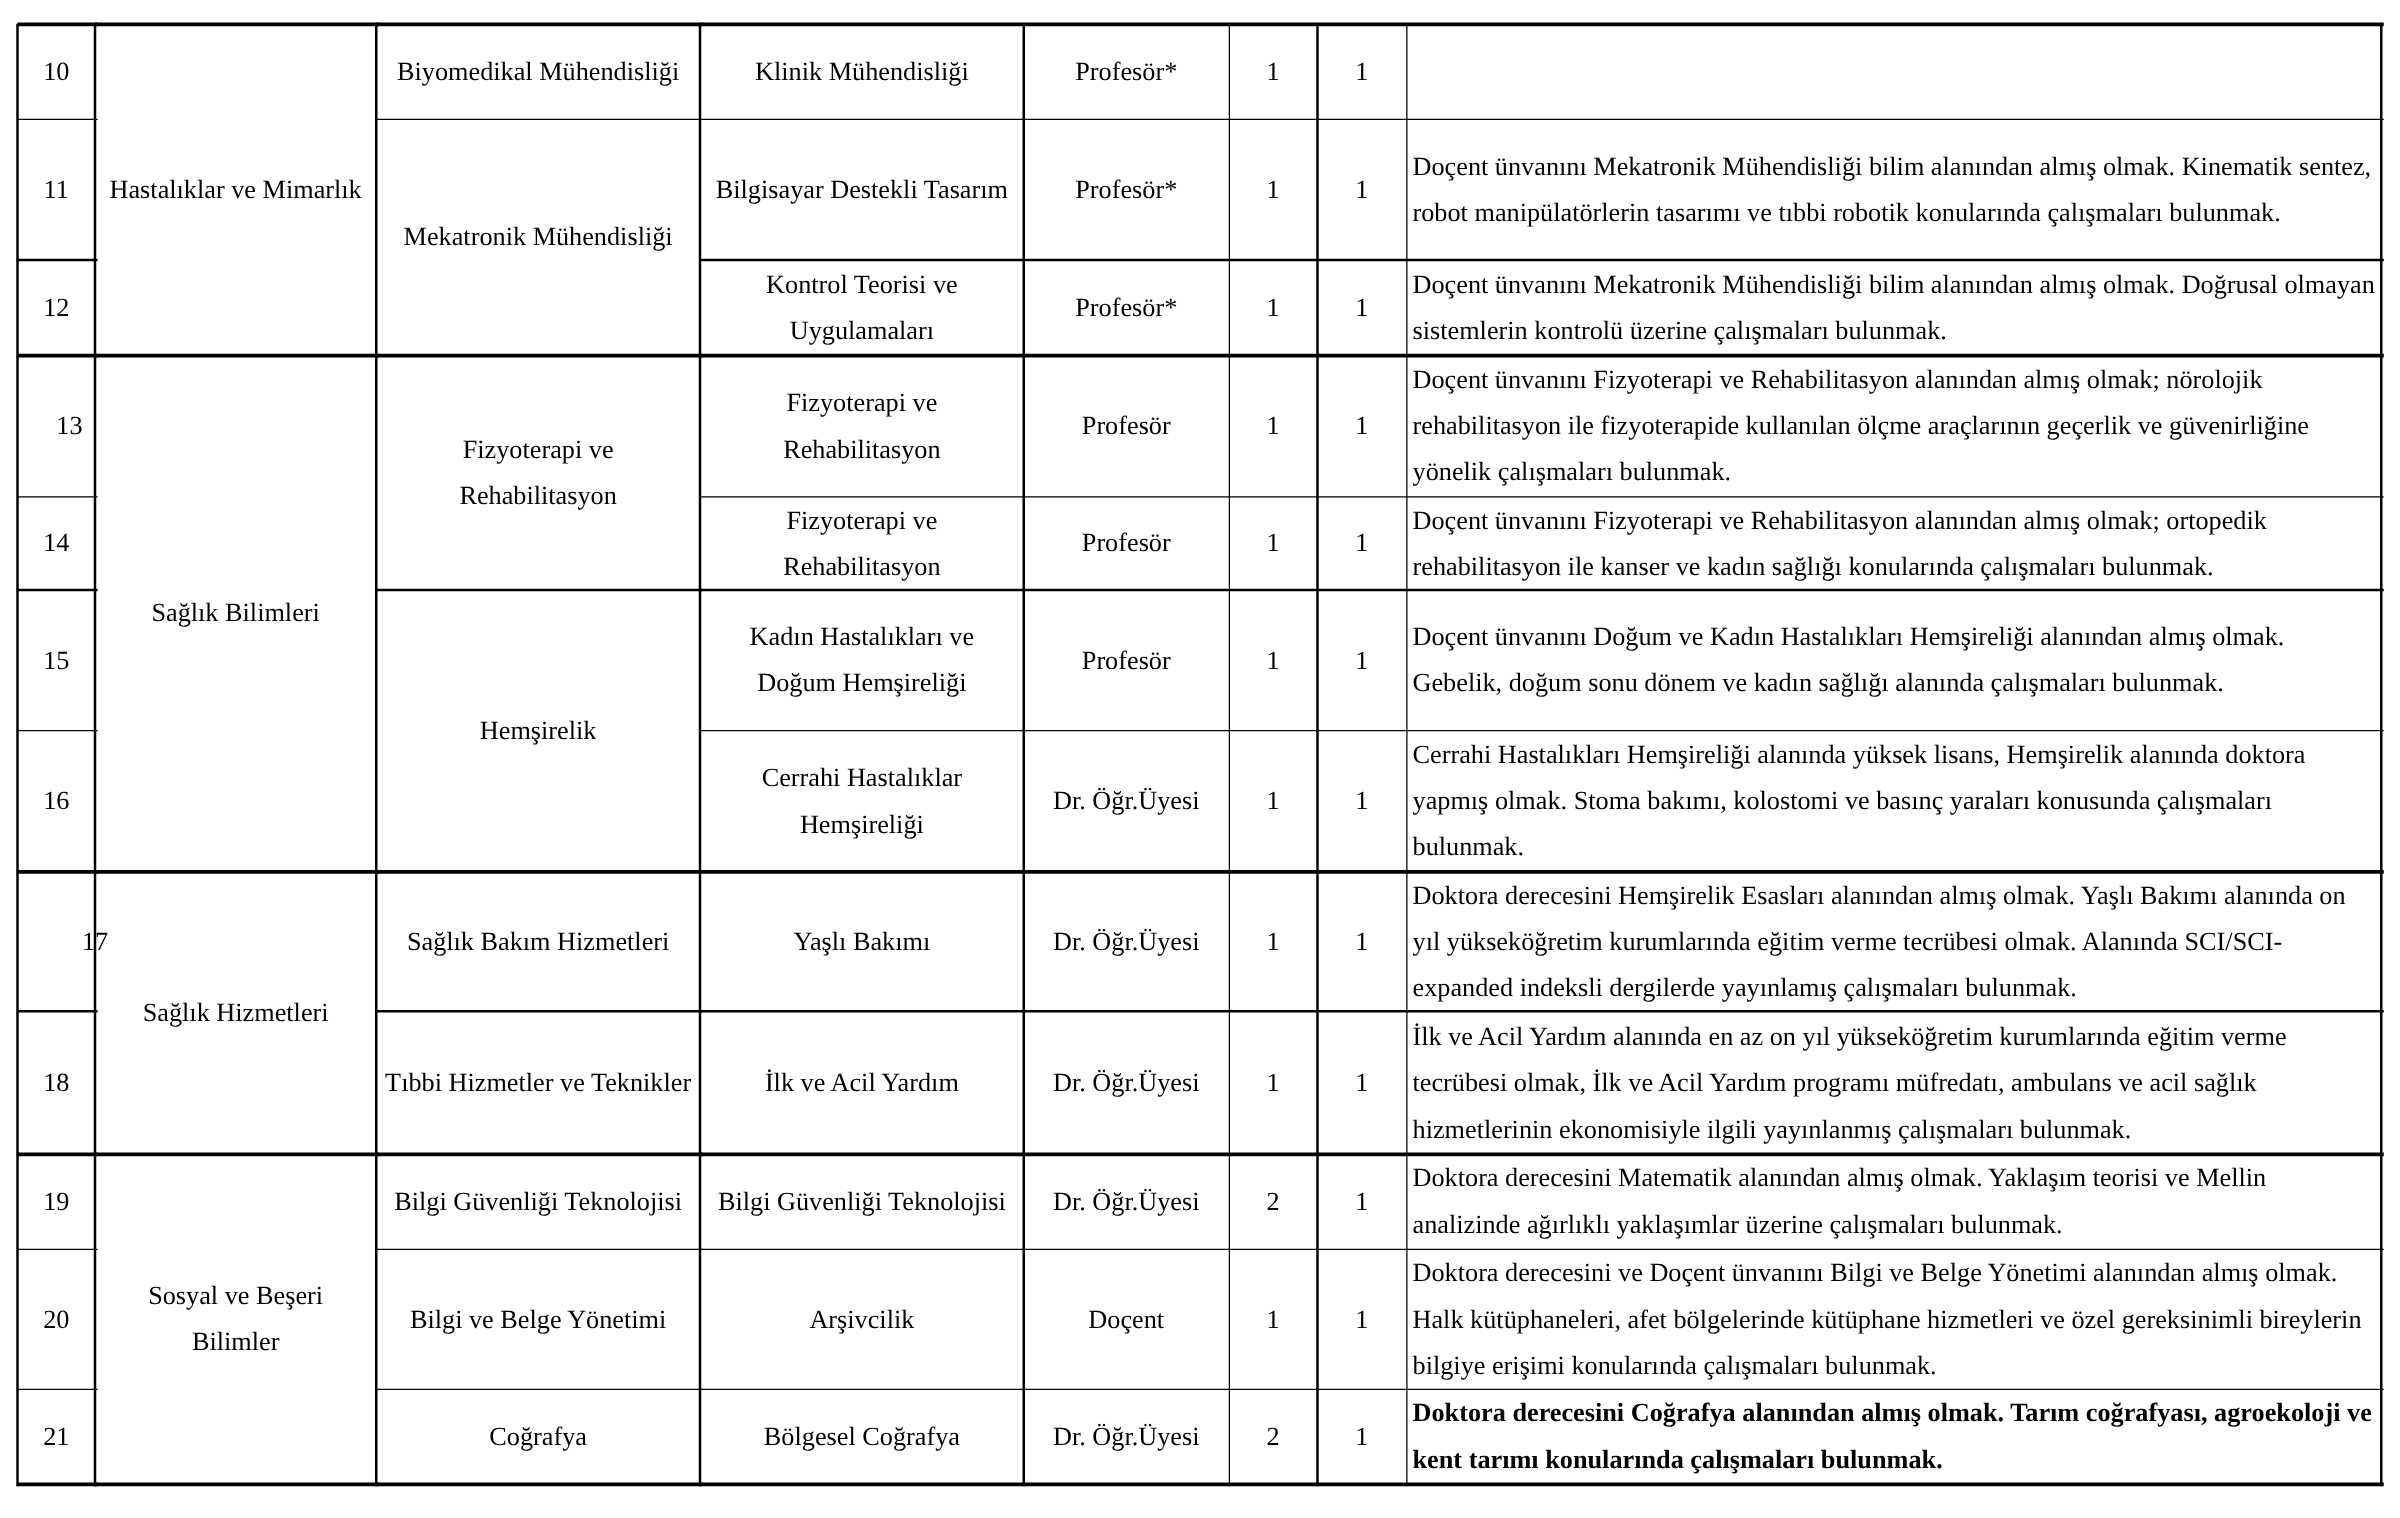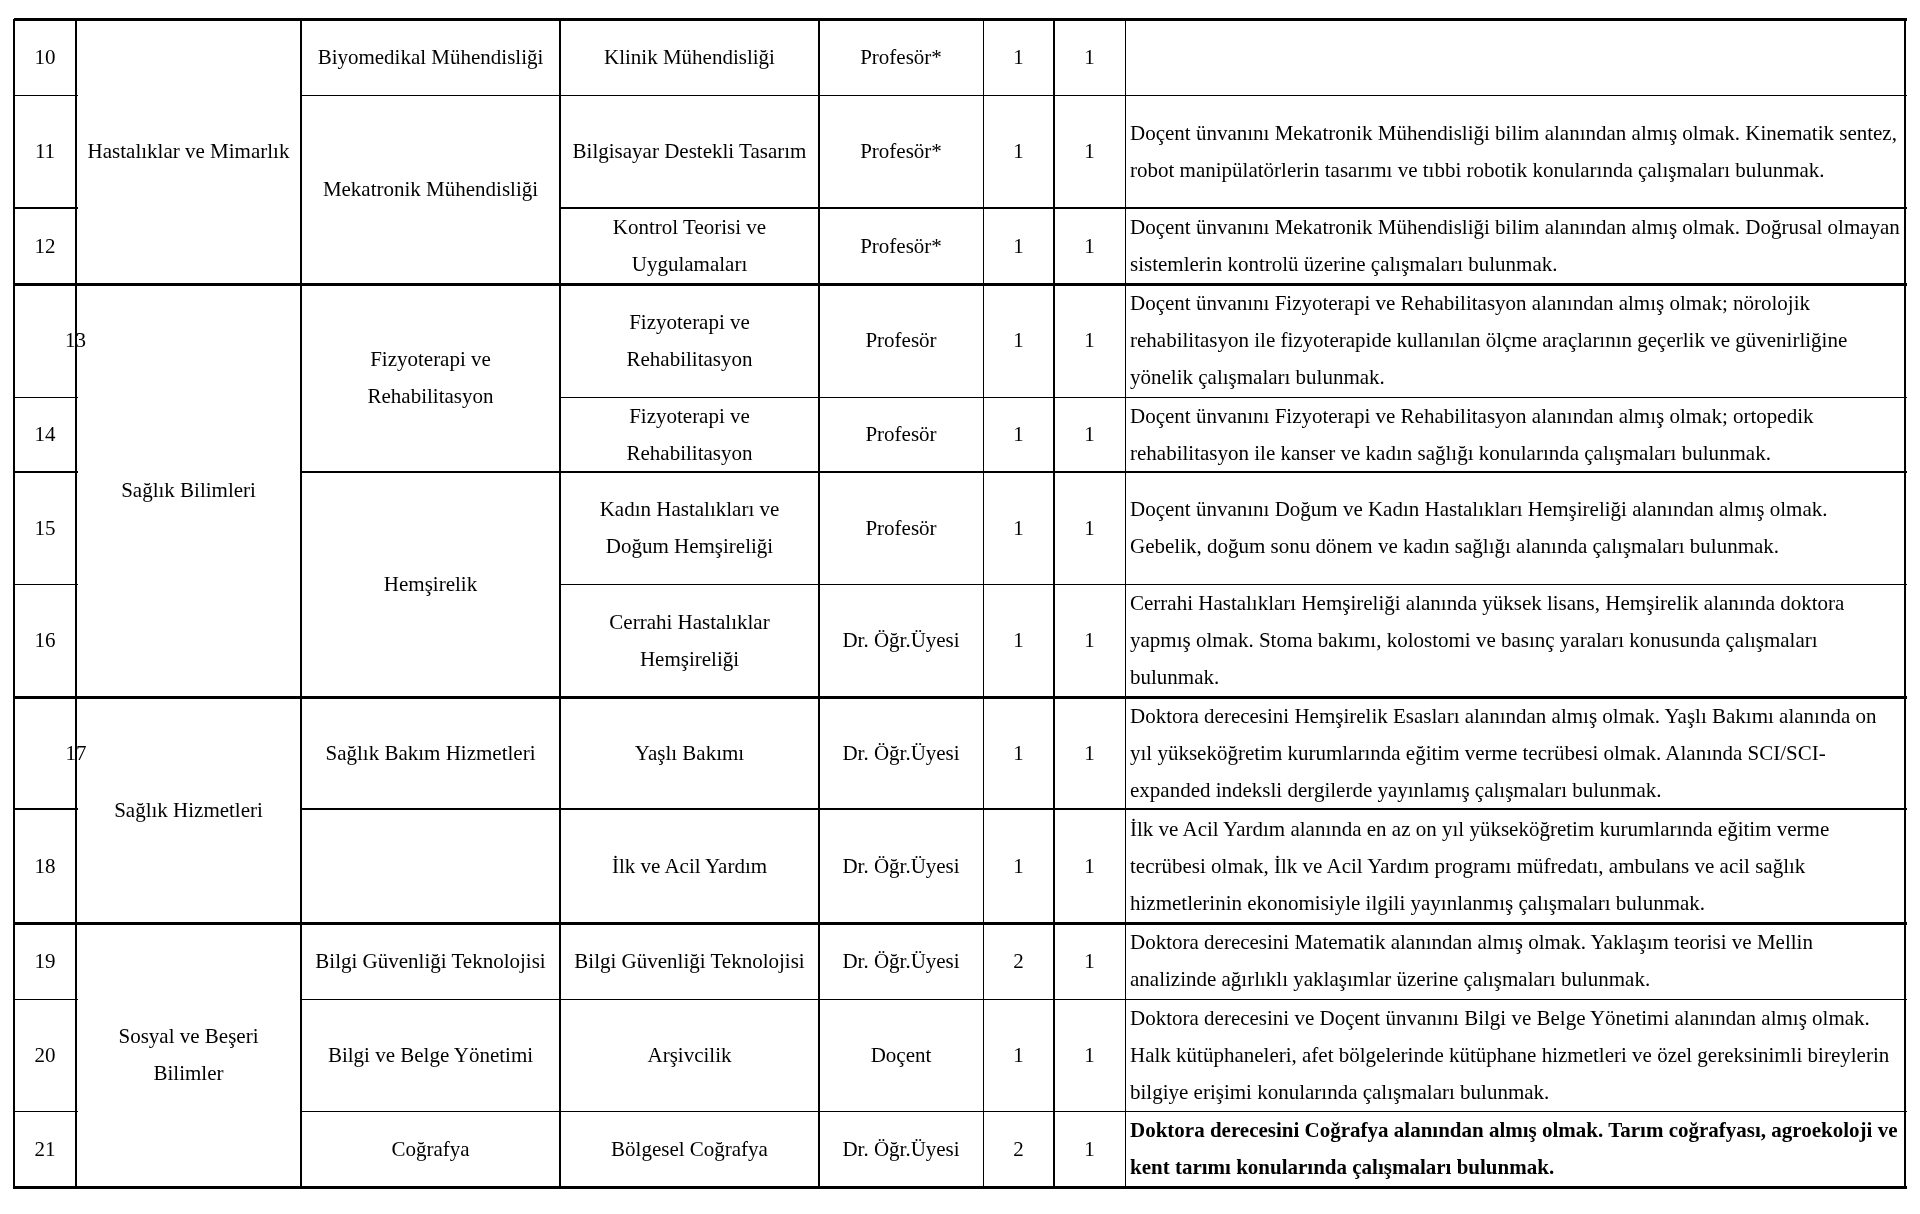--- a/index.html
+++ b/index.html
@@ -61,21 +61,21 @@
     </div>
     <div class="cell " style="left: 969px; width: 71px; top: 189px; height: 76px;">
       <span>1</span>
     </div>
     <div class="cell " style="left: 1040px; width: 71px; top: 189px; height: 76px;">
       <span>1</span>
     </div>
     <div class="cell desc" style="left: 1111px; width: 780px; top: 189px; height: 76px;">
       <span>Doçent ünvanını Mekatronik Mühendisliği bilim alanından almış olmak. Doğrusal olmayan sistemlerin kontrolü üzerine çalışmaları bulunmak.</span>
     </div>
-    <div class="cell " style="left: 0px; width: 83px; top: 265px; height: 113px; margin-left: 20px;">
+    <div class="cell " style="left: 0px; width: 83px; top: 265px; height: 113px;">
       <span>13</span>
     </div>
     <div class="cell " style="left: 546px; width: 259px; top: 265px; height: 113px;">
       <span>Fizyoterapi ve Rehabilitasyon</span>
     </div>
     <div class="cell " style="left: 805px; width: 164px; top: 265px; height: 113px;">
       <span>Profesör</span>
     </div>
     <div class="cell " style="left: 969px; width: 71px; top: 265px; height: 113px;">
       <span>1</span>
@@ -249,20 +249,23 @@
       <span>Mekatronik Mühendisliği</span>
     </div>
     <div class="cell " style="left: 287px; width: 259px; top: 265px; height: 188px;">
       <span>Fizyoterapi ve Rehabilitasyon</span>
     </div>
     <div class="cell " style="left: 287px; width: 259px; top: 453px; height: 225px;">
       <span>Hemşirelik</span>
     </div>
     <div class="cell " style="left: 287px; width: 259px; top: 678px; height: 112px;">
       <span>Sağlık Bakım Hizmetleri</span>
+    </div>
+    <div class="cell " style="left: 287px; width: 259px; top: 790px; height: 114px;">
+      <span>Tıbbi Hizmetler ve Teknikler</span>
     </div>
     <div class="cell " style="left: 287px; width: 259px; top: 904px; height: 76px;">
       <span>Bilgi Güvenliği Teknolojisi</span>
     </div>
     <div class="cell " style="left: 287px; width: 259px; top: 980px; height: 112px;">
       <span>Bilgi ve Belge Yönetimi</span>
     </div>
     <div class="cell " style="left: 287px; width: 259px; top: 1092px; height: 76px;">
       <span>Coğrafya</span>
     </div>

